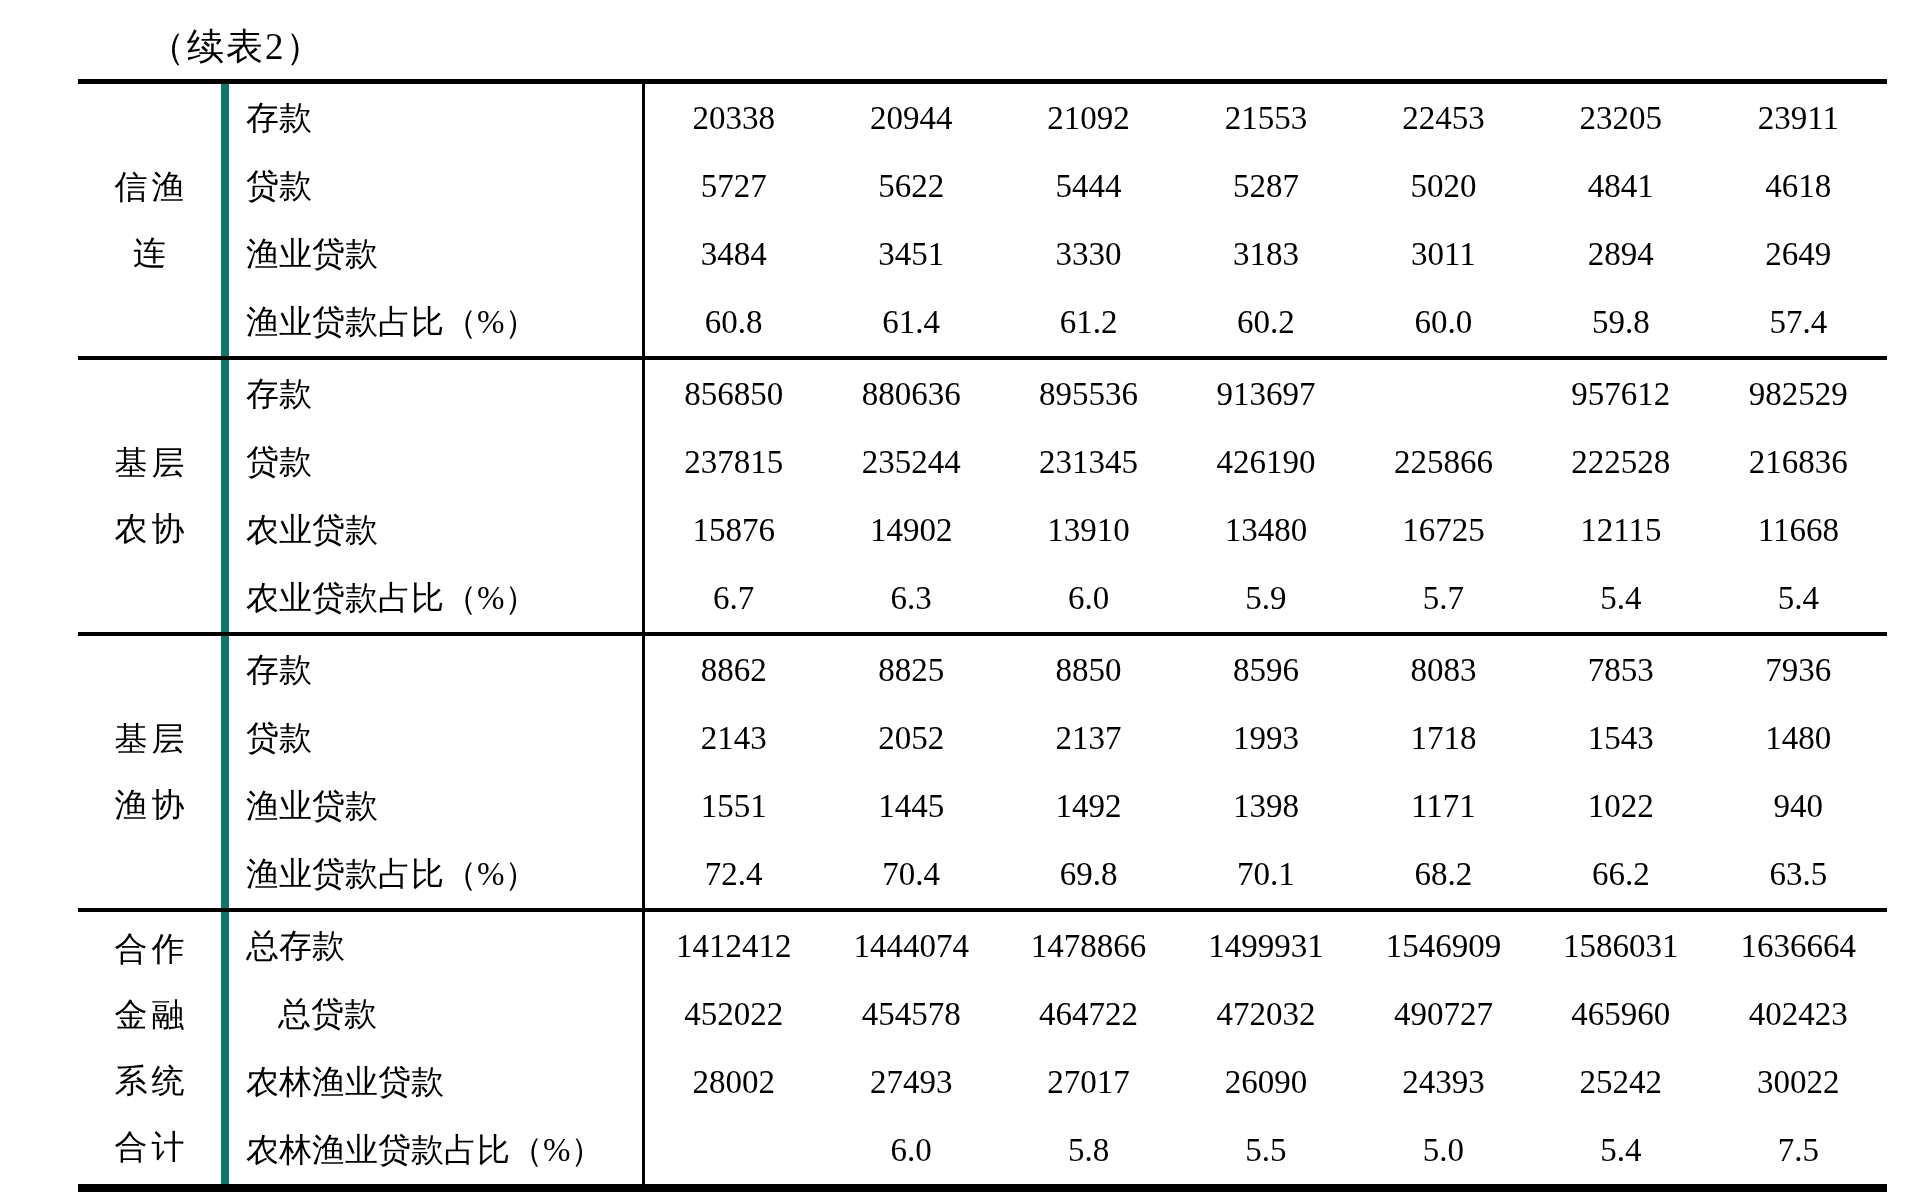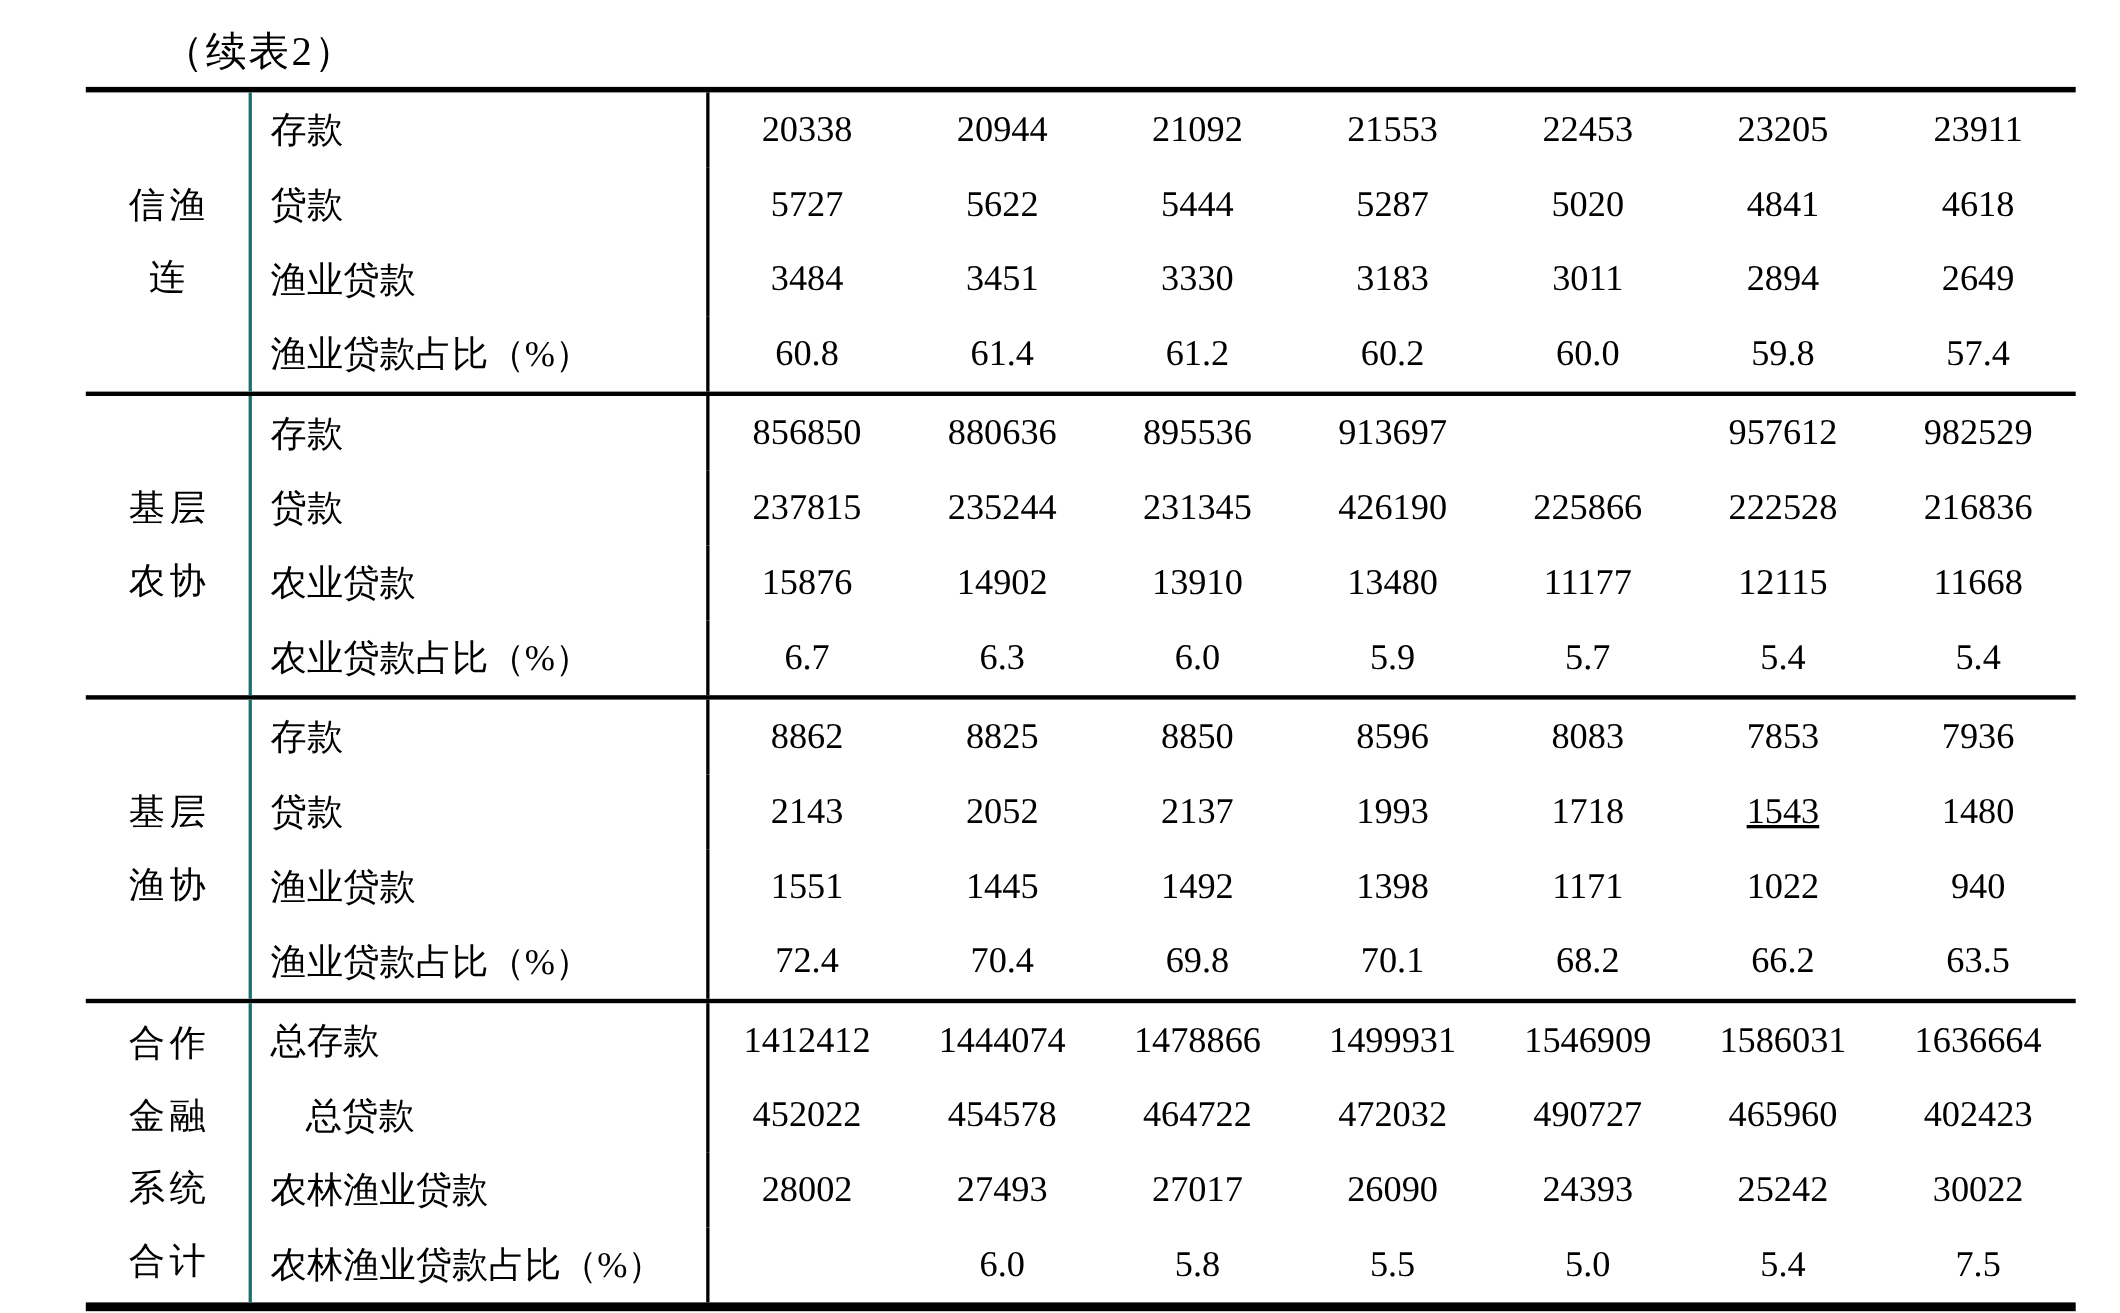--- a/index.html
+++ b/index.html
@@ -30,21 +30,21 @@
   }
   .table-group {
     display: grid;
     grid-template-columns: 151px 416px repeat(7, 1fr);
     grid-auto-rows: 68px;
     border-bottom: 4px solid #000;
   }
   .table-group:last-child { border-bottom: none; }
   .group-name-cell {
     grid-column: 1;
-    border-right: 3px solid #0f766e;
+    border-right: 8px solid #0f766e;
     display: flex;
     flex-direction: column;
     justify-content: center;
     align-items: center;
     font-size: 33px;
   }
   .group-name-line {
     line-height: 66px;
     letter-spacing: 4px;
     text-indent: 4px;
@@ -130,21 +130,21 @@
       <div class="value-cell" style="grid-area: 2 / 5;">231345</div>
       <div class="value-cell" style="grid-area: 2 / 6;">426190</div>
       <div class="value-cell" style="grid-area: 2 / 7;">225866</div>
       <div class="value-cell" style="grid-area: 2 / 8;">222528</div>
       <div class="value-cell" style="grid-area: 2 / 9;">216836</div>
       <div class="row-label-cell" style="grid-row: 3;">农业贷款</div>
       <div class="value-cell" style="grid-area: 3 / 3;">15876</div>
       <div class="value-cell" style="grid-area: 3 / 4;">14902</div>
       <div class="value-cell" style="grid-area: 3 / 5;">13910</div>
       <div class="value-cell" style="grid-area: 3 / 6;">13480</div>
-      <div class="value-cell" style="grid-area: 3 / 7;">11177</div>
+      <div class="value-cell" style="grid-area: 3 / 7;">16725</div>
       <div class="value-cell" style="grid-area: 3 / 8;">12115</div>
       <div class="value-cell" style="grid-area: 3 / 9;">11668</div>
       <div class="row-label-cell" style="grid-row: 4;">农业贷款占比（%）</div>
       <div class="value-cell" style="grid-area: 4 / 3;">6.7</div>
       <div class="value-cell" style="grid-area: 4 / 4;">6.3</div>
       <div class="value-cell" style="grid-area: 4 / 5;">6.0</div>
       <div class="value-cell" style="grid-area: 4 / 6;">5.9</div>
       <div class="value-cell" style="grid-area: 4 / 7;">5.7</div>
       <div class="value-cell" style="grid-area: 4 / 8;">5.4</div>
       <div class="value-cell" style="grid-area: 4 / 9;">5.4</div>
@@ -161,21 +161,21 @@
       <div class="value-cell" style="grid-area: 1 / 6;">8596</div>
       <div class="value-cell" style="grid-area: 1 / 7;">8083</div>
       <div class="value-cell" style="grid-area: 1 / 8;">7853</div>
       <div class="value-cell" style="grid-area: 1 / 9;">7936</div>
       <div class="row-label-cell" style="grid-row: 2;">贷款</div>
       <div class="value-cell" style="grid-area: 2 / 3;">2143</div>
       <div class="value-cell" style="grid-area: 2 / 4;">2052</div>
       <div class="value-cell" style="grid-area: 2 / 5;">2137</div>
       <div class="value-cell" style="grid-area: 2 / 6;">1993</div>
       <div class="value-cell" style="grid-area: 2 / 7;">1718</div>
-      <div class="value-cell" style="grid-area: 2 / 8; text-decoration: underline;">1543</div>
+      <div class="value-cell" style="grid-area: 2 / 8;">1543</div>
       <div class="value-cell" style="grid-area: 2 / 9;">1480</div>
       <div class="row-label-cell" style="grid-row: 3;">渔业贷款</div>
       <div class="value-cell" style="grid-area: 3 / 3;">1551</div>
       <div class="value-cell" style="grid-area: 3 / 4;">1445</div>
       <div class="value-cell" style="grid-area: 3 / 5;">1492</div>
       <div class="value-cell" style="grid-area: 3 / 6;">1398</div>
       <div class="value-cell" style="grid-area: 3 / 7;">1171</div>
       <div class="value-cell" style="grid-area: 3 / 8;">1022</div>
       <div class="value-cell" style="grid-area: 3 / 9;">940</div>
       <div class="row-label-cell" style="grid-row: 4;">渔业贷款占比（%）</div>

